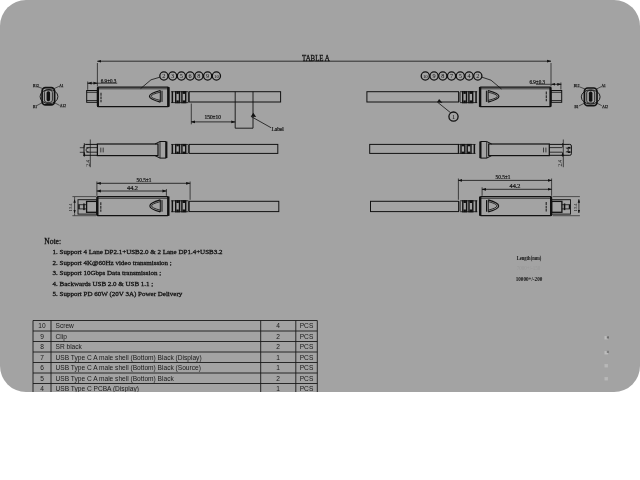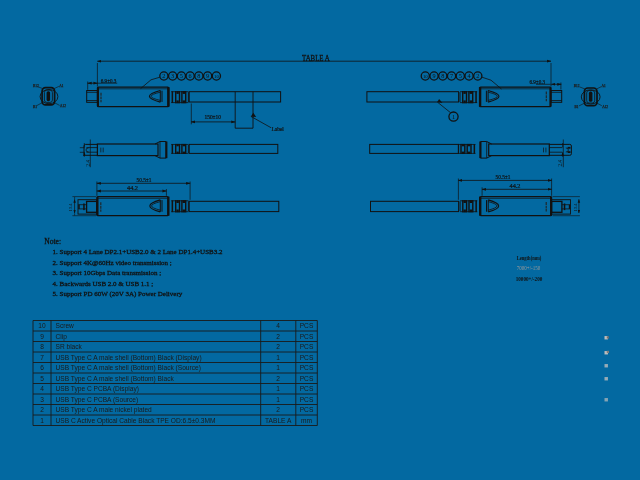--- a/index.html
+++ b/index.html
@@ -1,16 +1,16 @@
 <!DOCTYPE html>
 <html><head>
 <meta charset="utf-8">
 <style>
 html,body{margin:0;padding:0;background:#fff;}
-#page{position:relative;width:640px;height:480px;background:#0369a1;overflow:hidden;}
+#page{position:relative;width:640px;height:392px;background:#a3a3a3;overflow:hidden;border-radius:26px;}
 svg{position:absolute;left:0;top:0;}
 .cad{font-family:"Liberation Serif",serif;fill:#111;}
 .tbl{font-family:"Liberation Sans",sans-serif;fill:#1a1a1a;}
 </style>
 </head>
 <body>
 <div id="page">
 <svg width="640" height="480" viewBox="0 0 640 480" fill="none" stroke-linecap="butt">
 <defs>
 

